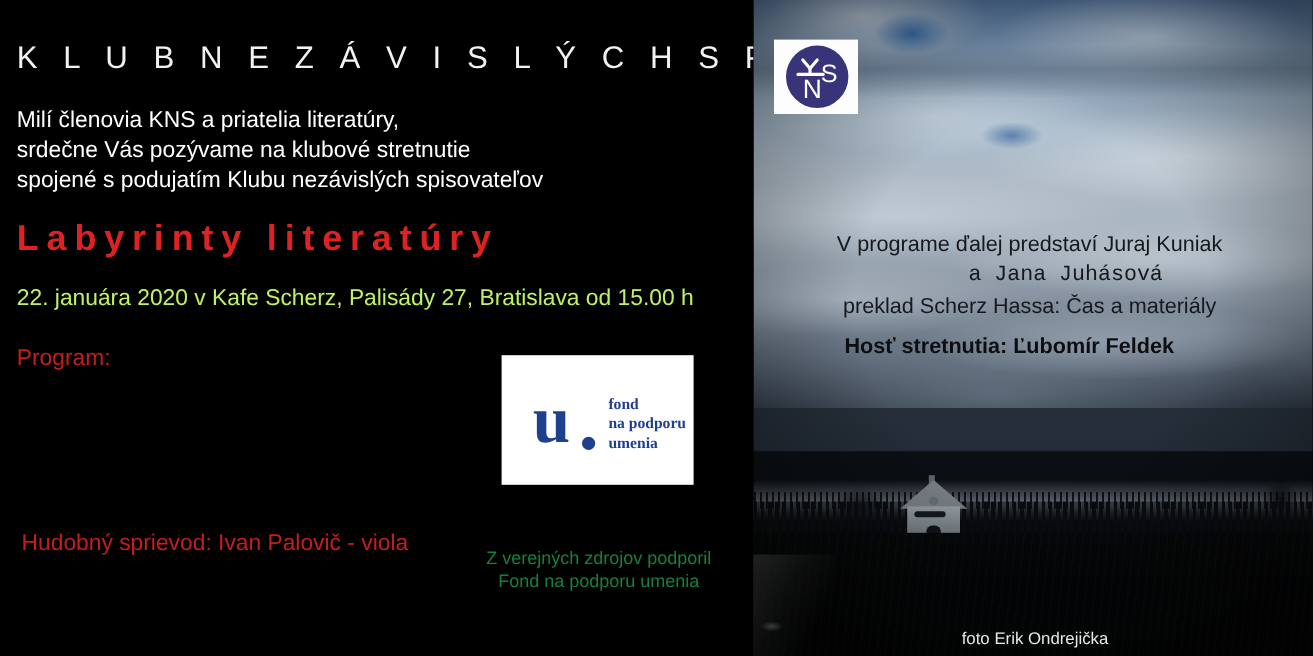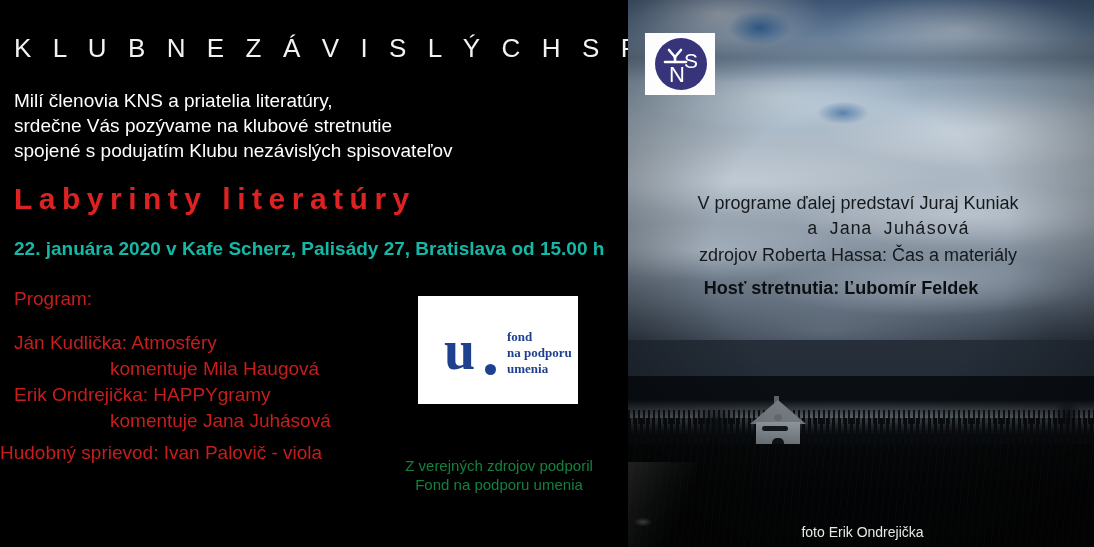--- a/index.html
+++ b/index.html
@@ -24,34 +24,34 @@
     color:#ffffff;font-size:19px;line-height:25px;
     font-weight:400;white-space:nowrap;
   }
   #event-title{
     position:absolute;left:14px;top:182px;
     color:#de2222;font-size:30px;font-weight:700;
     letter-spacing:6.5px;white-space:nowrap;text-align:center;
   }
   #event-when{
     position:absolute;left:14px;top:238px;
-    color:#14b8a6;font-size:19px;font-weight:700;white-space:nowrap;
+    color:#bef264;font-size:19px;font-weight:400;white-space:nowrap;
   }
 
   #program-head{
     position:absolute;left:14px;top:288px;
     color:#c61d1d;font-size:19px;font-weight:400;white-space:nowrap;text-align:center;
   }
   #program-list{
     position:absolute;left:14px;top:330px;
     color:#c61d1d;font-size:19px;line-height:26px;white-space:nowrap;
   }
   .prog-indent{padding-left:96px;display:block;}
   #music-line{
-    position:absolute;left:0;top:442px;
+    position:absolute;left:18px;top:442px;
     color:#c61d1d;font-size:19px;font-weight:400;white-space:nowrap;
   }
 
   
   #fpu-logo{
     position:absolute;left:418px;top:296px;width:160px;height:108px;
     background:#ffffff;
   }
   #fpu-u{
     position:absolute;left:26px;top:27px;
@@ -234,26 +234,20 @@
       <div>srdečne Vás pozývame na klubové stretnutie</div>
       <div>spojené s podujatím Klubu nezávislých spisovateľov</div>
     </div>
 
     <div id="event-title">Labyrinty literatúry</div>
 
     <div id="event-when">22. januára 2020 v Kafe Scherz, Palisády 27, Bratislava od 15.00 h</div>
 
     <div id="program-head">Program:</div>
 
-    <div id="program-list">
-      <span>Ján Kudlička: Atmosféry</span><br>
-      <span class="prog-indent">komentuje Mila Haugová</span>
-      <span>Erik Ondrejička: HAPPYgramy</span><br>
-      <span class="prog-indent">komentuje Jana Juhásová</span>
-    </div>
 
     <div id="music-line">Hudobný sprievod: Ivan Palovič - viola</div>
 
     <div id="fpu-logo">
       <div id="fpu-u">u</div>
       <div id="fpu-dot"></div>
       <div id="fpu-words">
         <div>fond</div>
         <div>na podporu</div>
         <div>umenia</div>
@@ -304,20 +298,20 @@
         <line x1="10" y1="24" x2="31" y2="24"></line>
       </g>
       <text x="14" y="44" font-family="Liberation Sans, sans-serif" font-size="22" fill="#ffffff" font-weight="400">N</text>
       <text x="29" y="30" font-family="Liberation Sans, sans-serif" font-size="21" fill="#ffffff" font-weight="400">S</text>
     </svg>
   </div>
 
   <div id="prog-more">
     <div>V programe ďalej predstaví Juraj Kuniak</div>
     <div class="ind-right">a Jana Juhásová</div>
-    <div>zdrojov Roberta Hassa: Čas a materiály</div>
+    <div>preklad Scherz Hassa: Čas a materiály</div>
   </div>
 
   <div id="guest-line">Hosť stretnutia: Ľubomír Feldek</div>
 
   <div id="photo-credit">foto Erik Ondrejička</div>
 
 </div>
 
 </body></html>

